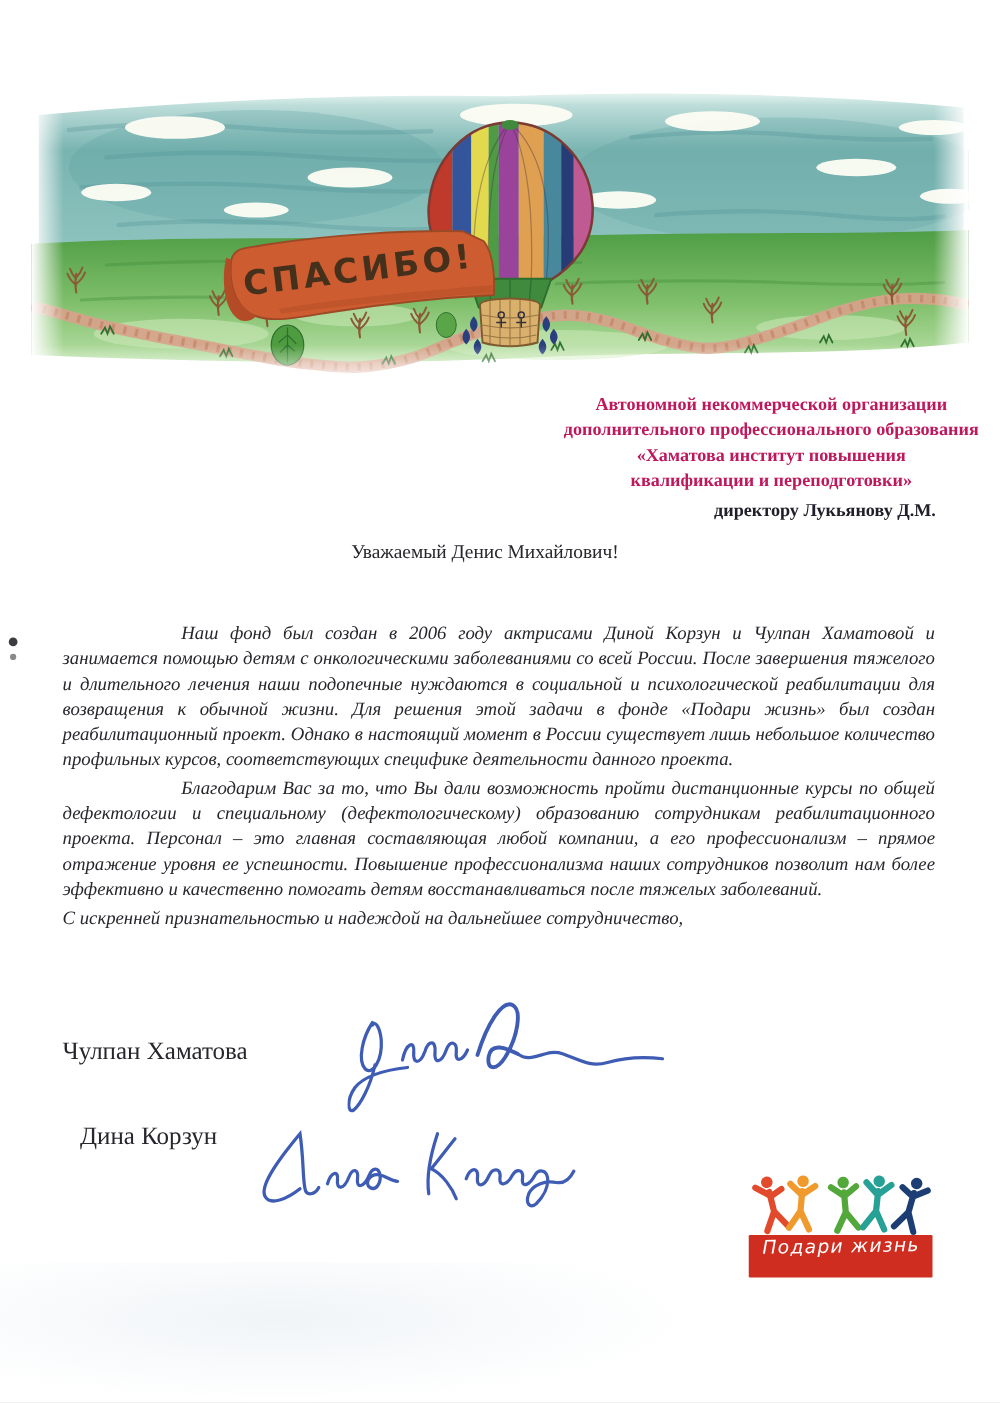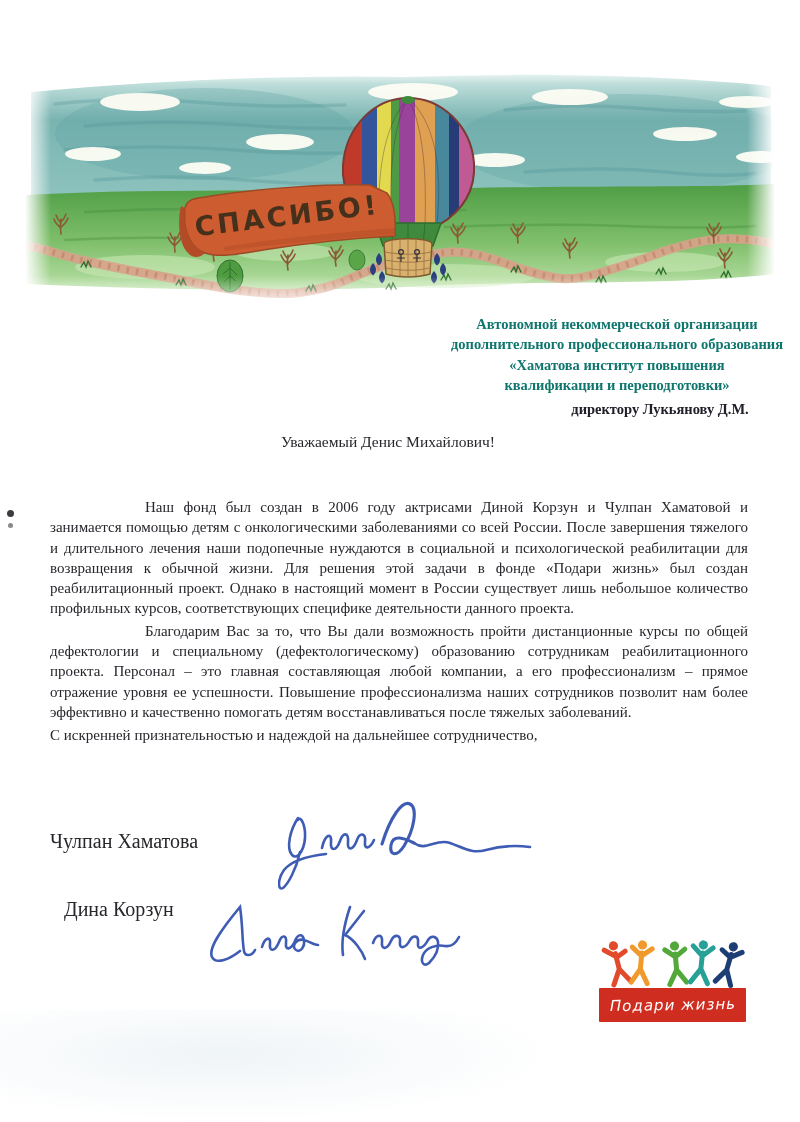--- a/index.html
+++ b/index.html
@@ -7,50 +7,50 @@
     position:relative;width:800px;height:1122px;margin:0 auto;
     background:#ffffff;overflow:hidden;
     font-family:"Liberation Serif",serif;color:#26262c;
   }
   .abs{position:absolute;}
   
   .drawing{left:25px;top:62px;width:750px;height:248px;}
   
   .addressee{
     left:442px;top:314px;width:350px;text-align:center;
-    font-weight:bold;font-size:14.5px;line-height:20.3px;color:#0f766e;
+    font-weight:bold;font-size:14.5px;line-height:20.3px;color:#be185d;
   }
   .director{
     left:525px;top:399px;width:270px;text-align:center;
     font-weight:bold;font-size:14.5px;line-height:20px;color:#20202a;
   }
   .salutation{
     left:40px;right:64px;top:433px;text-align:center;
     font-size:15.5px;
   }
   .letter-body{
     left:50px;top:497px;width:698px;
-    font-size:15px;line-height:20.3px;text-align:justify;
+    font-size:15px;line-height:20.3px;text-align:justify;font-style:italic;
   }
   .letter-body p{margin:0;}
   .letter-body p.para{text-indent:95px;}
   .letter-body p.para + p.para{margin-top:2px;}
   .letter-body p.closing{text-indent:0;text-align:left;margin-top:3px;}
   .signatory-name{left:50px;font-size:20px;}
   .name-1{top:830px;}
   .name-2{top:898px;margin-left:14px;}
   .sig{pointer-events:none;}
   .sig-1{left:278px;top:794px;width:262px;height:100px;}
   .sig-2{left:190px;top:891px;width:274px;height:86px;}
   
   .logo-figures{left:597px;top:937px;width:154px;height:52px;}
   .logo-box{
     left:599px;top:988px;width:147px;height:34px;
     background:#cf2d20;border-radius:1px;
-    display:flex;align-items:center;justify-content:center;
+    display:flex;justify-content:center;
   }
   .logo-box span{
     color:#ffffff;font-family:"DejaVu Sans",sans-serif;
     font-style:italic;font-size:15px;letter-spacing:1px;
     transform:rotate(-1deg);white-space:nowrap;
   }
   
   .dot-1{left:7px;top:510px;width:7px;height:7px;border-radius:50%;background:#3c3c40;}
   .dot-2{left:8px;top:523px;width:5px;height:5px;border-radius:50%;background:#8a8a8e;}
   

